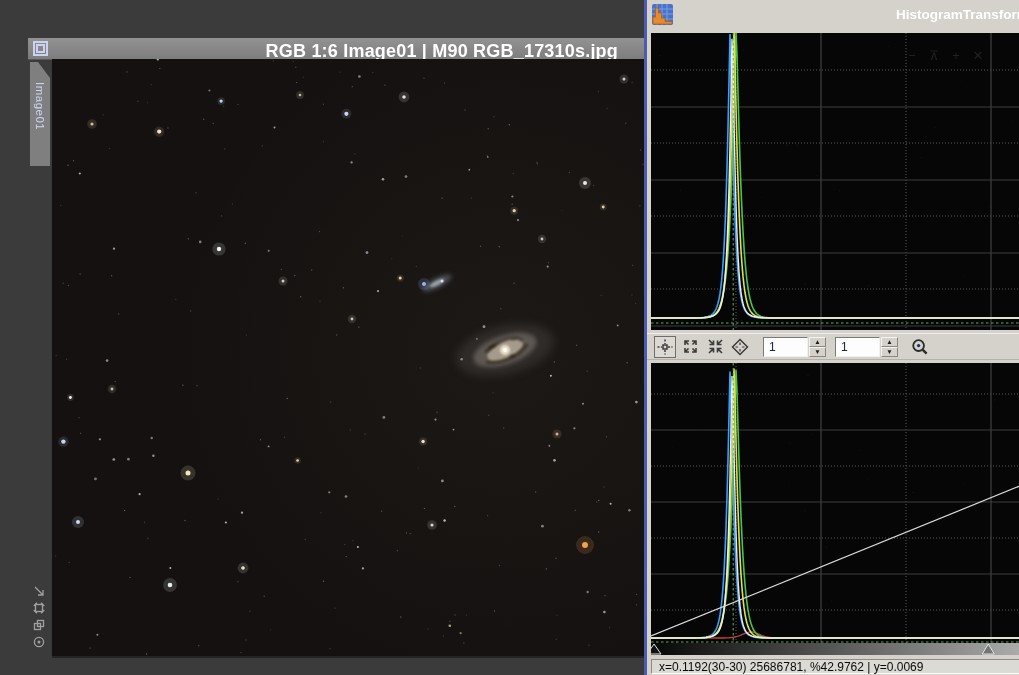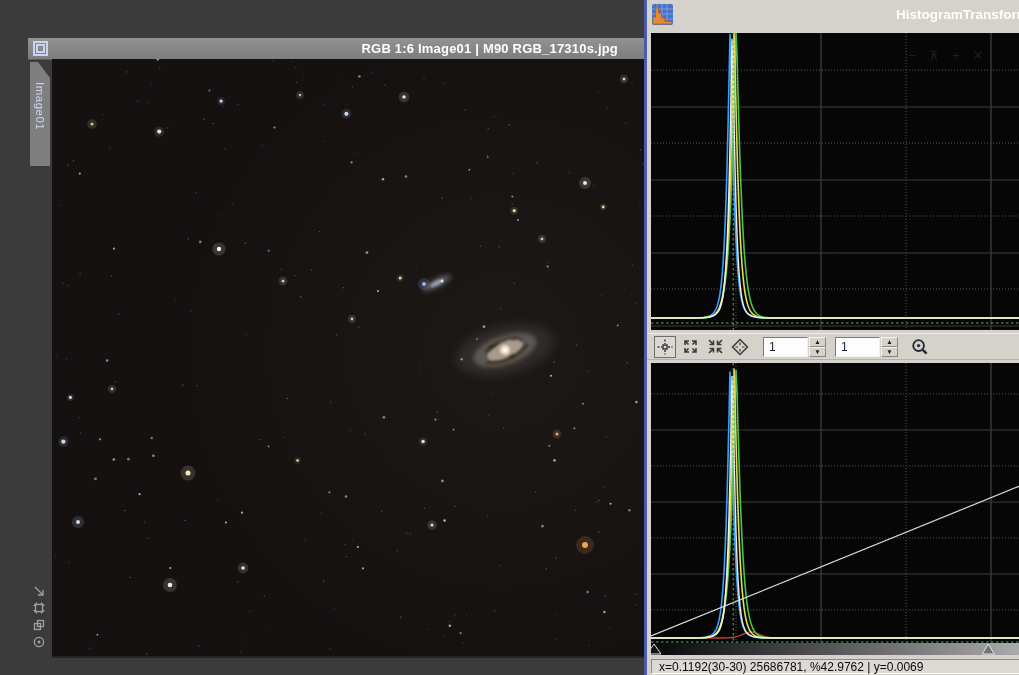--- a/index.html
+++ b/index.html
@@ -4,21 +4,21 @@
 <style>
   html,body{margin:0;padding:0;}
   body{width:1019px;height:675px;overflow:hidden;background:#3b3b3b;position:relative;
        font-family:"Liberation Sans",sans-serif;}
   
   #img-window{position:absolute;left:28px;top:38px;width:620px;height:620px;}
   .img-titlebar{position:absolute;left:0;top:0;right:0;height:21px;
      background:linear-gradient(#929292,#7d7d7d);border-bottom:1px solid #595959;}
   .win-icon{position:absolute;left:5px;top:3px;width:15px;height:15px;border:2px solid #ccd3f2;box-sizing:border-box;}
   .win-icon::after{content:"";position:absolute;left:1px;top:1px;right:1px;bottom:1px;border:2px solid #ccd3f2;}
-  .img-title{position:absolute;right:30px;top:3px;color:#ffffff;font-size:13px;font-weight:bold;
+  .img-title{position:absolute;right:30px;top:3px;color:#ffffff;font-size:18px;font-weight:bold;
      white-space:nowrap;letter-spacing:.2px;}
   .img-sidebar{position:absolute;left:0;top:21px;bottom:0;width:24px;}
   .img-tab{position:absolute;left:2px;top:3px;width:20px;height:104px;background:#7f7f7f;
      clip-path:polygon(0 0,40% 0,100% 16px,100% 100%,0 100%);}
   .img-tab span{position:absolute;left:4px;top:20px;writing-mode:vertical-rl;color:#ccd6f4;
      font-size:11.5px;letter-spacing:.5px;white-space:nowrap;}
   .side-icons{position:absolute;left:3px;bottom:7px;width:17px;}
   .sicon{width:16px;height:16px;margin:1px 0;}
   .sicon svg{display:block;}
   .img-canvas{position:absolute;left:24px;top:21px;width:593px;height:597px;background:#131010;

